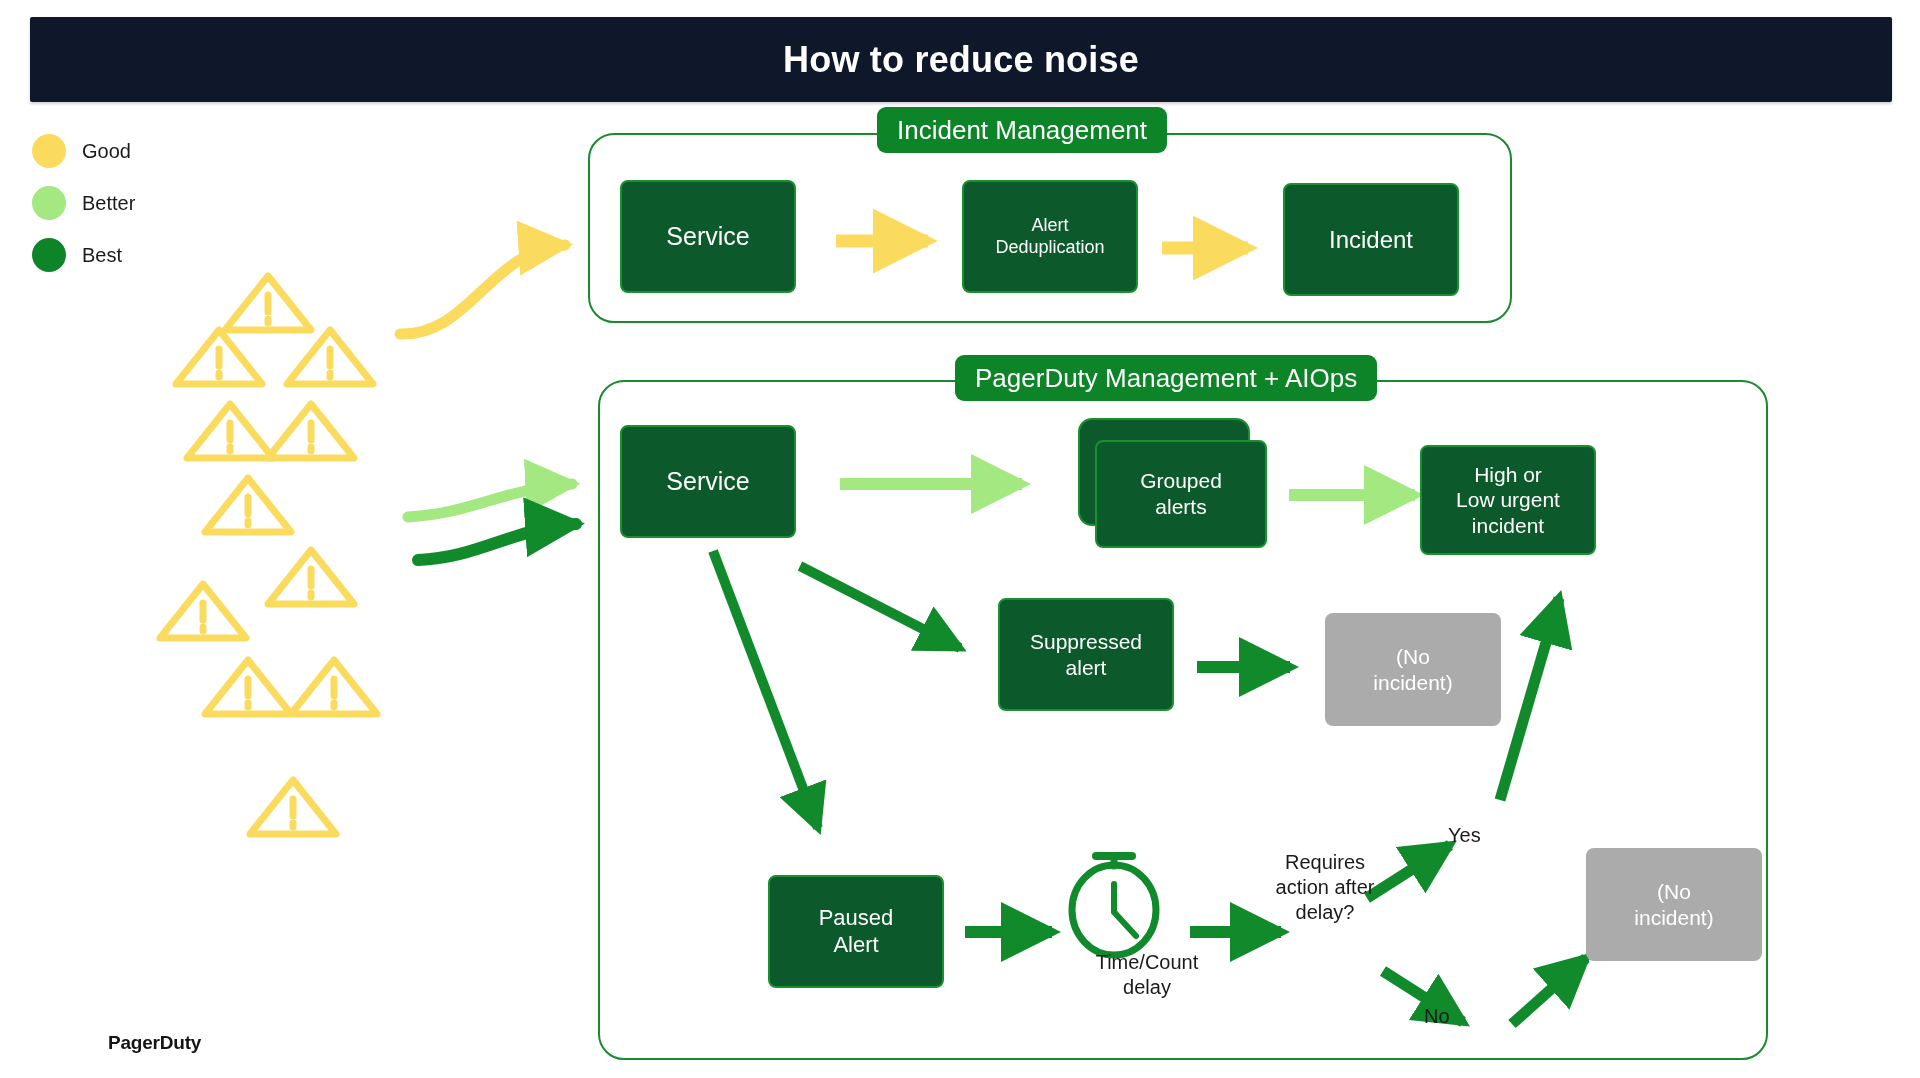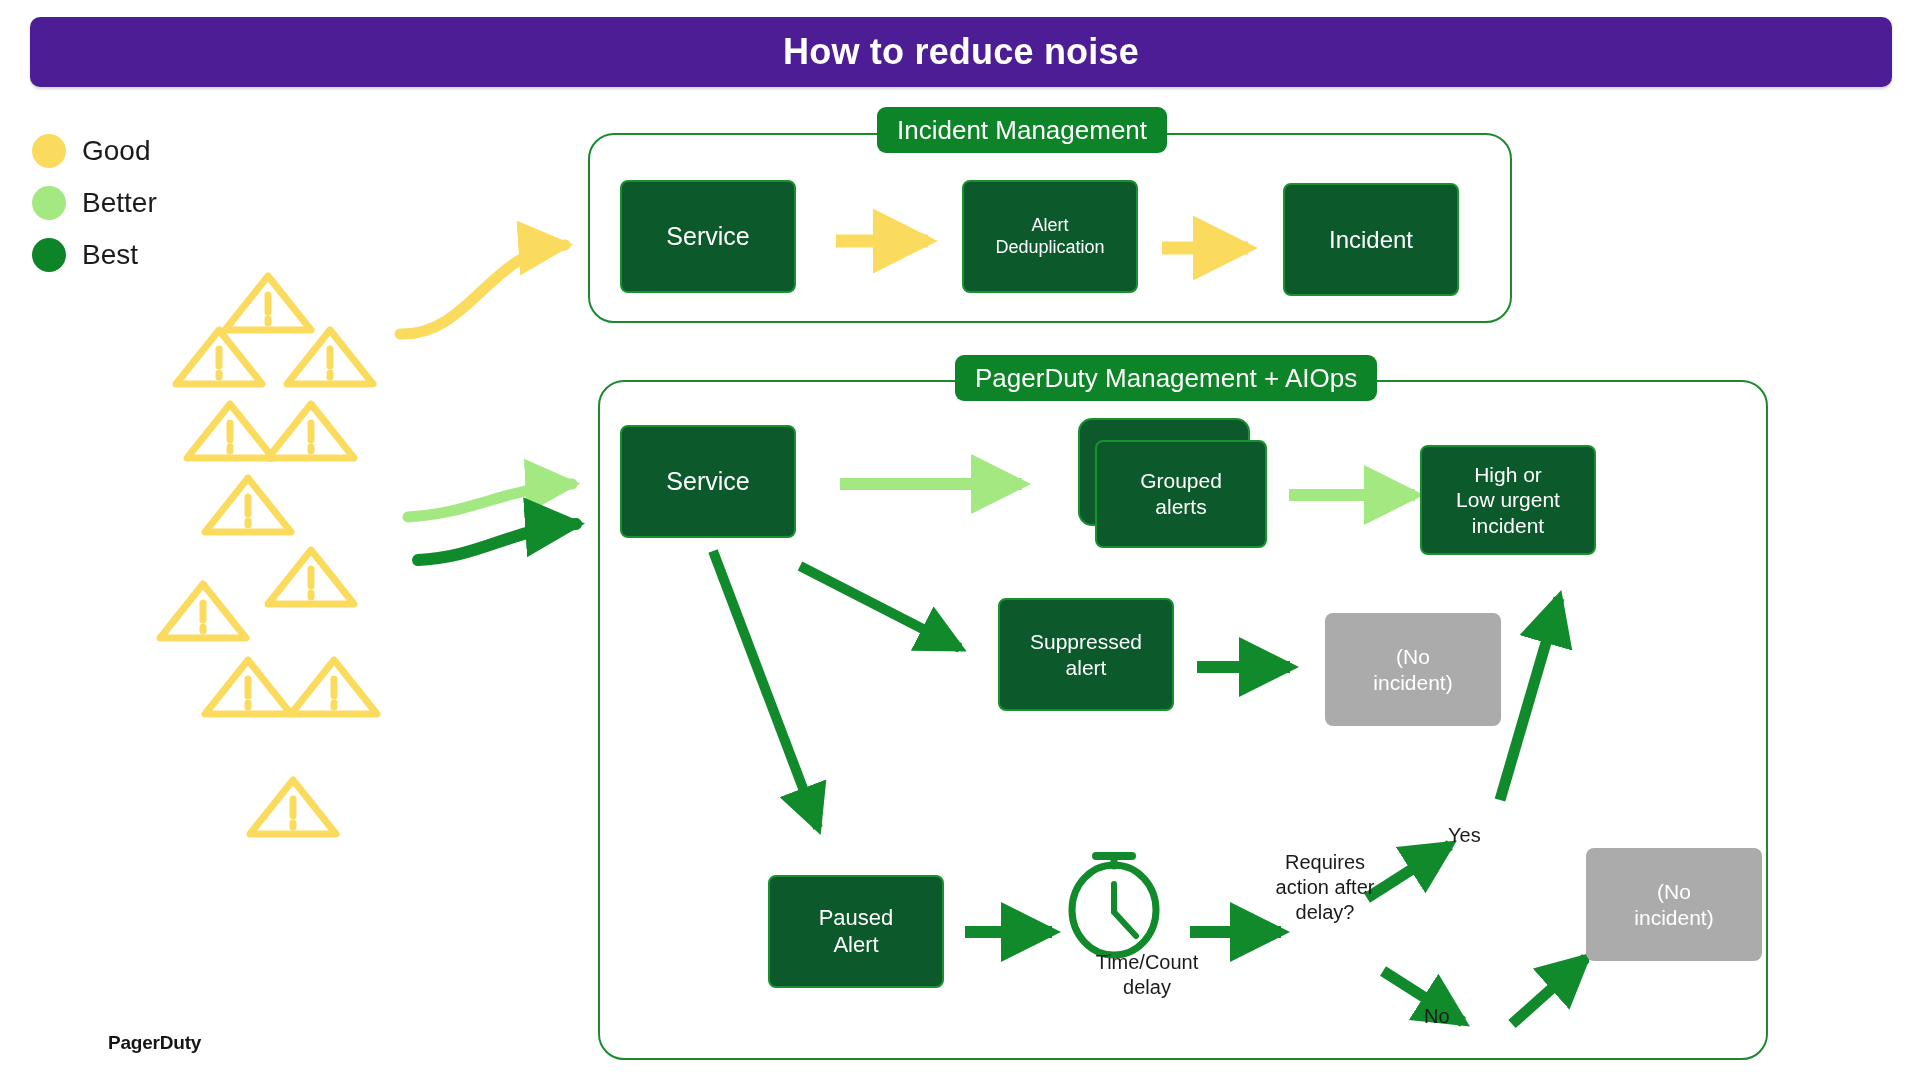--- a/index.html
+++ b/index.html
@@ -20,23 +20,23 @@
     height: 1078px;
     background: #ffffff;
   }
 
   
   .title-banner {
     position: absolute;
     left: 30px;
     top: 17px;
     width: 1862px;
-    height: 70px;
-    background: #4c1d95;
-    border-radius: 10px;
+    height: 85px;
+    background: #0f172a;
+    border-radius: 2px;
     display: flex;
     align-items: center;
     justify-content: center;
     box-shadow: 0 2px 3px rgba(0,0,0,0.18);
   }
   .title-banner .title-text {
     color: #ffffff;
     font-size: 36px;
     font-weight: bold;
     letter-spacing: 0.2px;
@@ -49,21 +49,21 @@
     align-items: center;
     height: 52px;
   }
   .legend-dot {
     width: 34px; height: 34px;
     border-radius: 50%;
     margin-right: 16px;
     flex: 0 0 auto;
   }
   .legend-label {
-    font-size: 28px;
+    font-size: 20px;
     color: #1b1b1b;
   }
 
   
   .group-box {
     position: absolute;
     border: 2px solid #1a8a2e;
     border-radius: 26px;
     box-sizing: border-box;
   }

